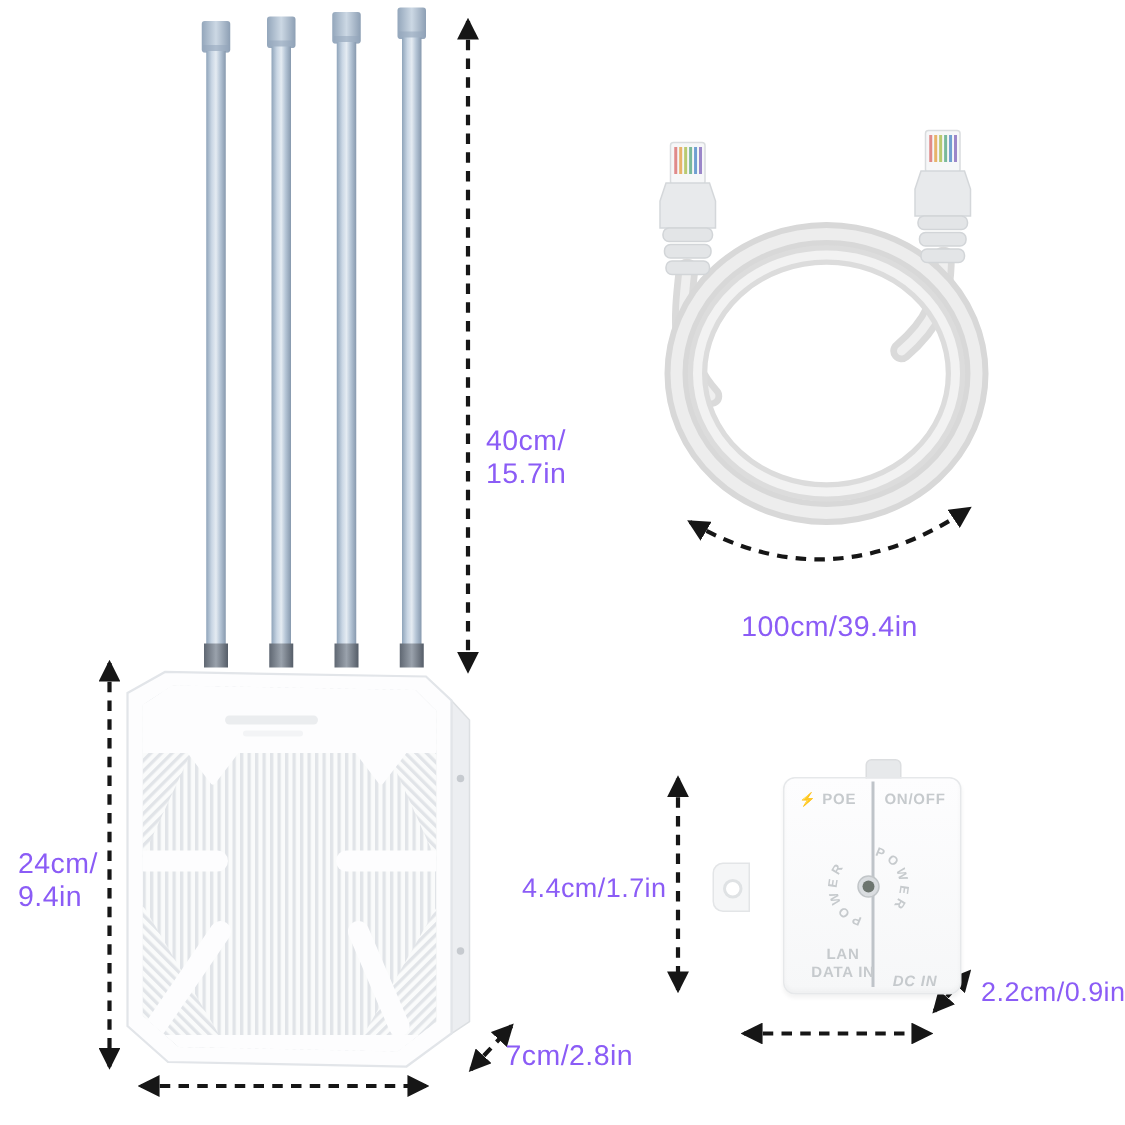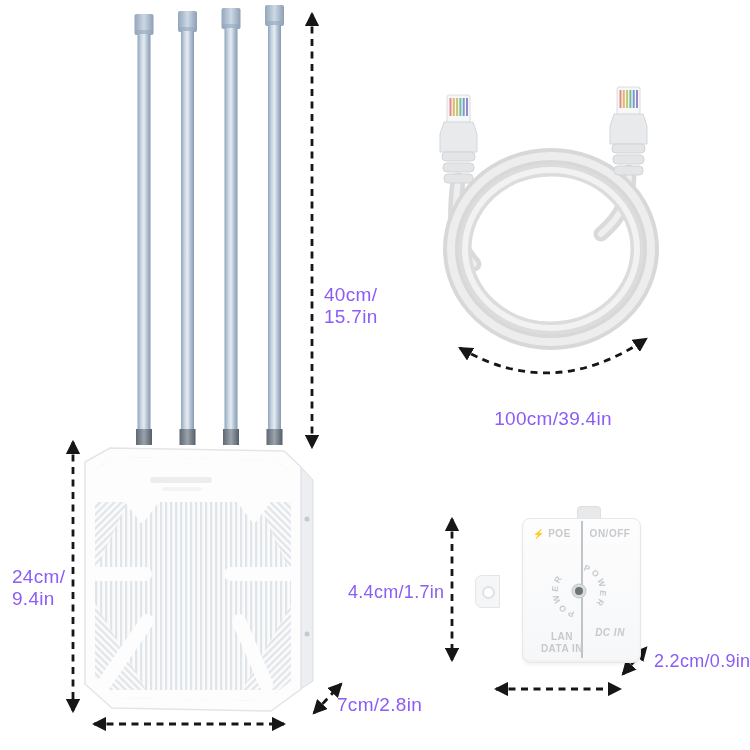--- a/index.html
+++ b/index.html
@@ -38,21 +38,21 @@
     background:#fff;border:2px solid #dfe2e4;
   }
   .inj-divider{position:absolute;left:58px;top:2px;width:2px;height:137px;background:#bfc4c9;}
   .inj-label{
     position:absolute;font-size:10px;font-weight:bold;color:#c6cacd;letter-spacing:.5px;
     text-align:center;line-height:1.2;
   }
   .inj-poe{left:0;top:9px;width:58px;}
   .inj-onoff{left:59px;top:9px;width:56px;}
   .inj-lan{left:1px;bottom:7px;width:76px;}
-  .inj-dcin{left:60px;bottom:23px;width:54px;font-style:italic;}
+  .inj-dcin{left:60px;bottom:1px;width:54px;font-style:italic;}
   .bolt{font-size:9px;}
 </style>
 </head>
 <body>
 
 <div id="canvas">
 
 <svg id="scene" width="750" height="750" viewBox="0 0 750 750">
   <defs>
     <linearGradient id="rodG" x1="0" y1="0" x2="1" y2="0">

